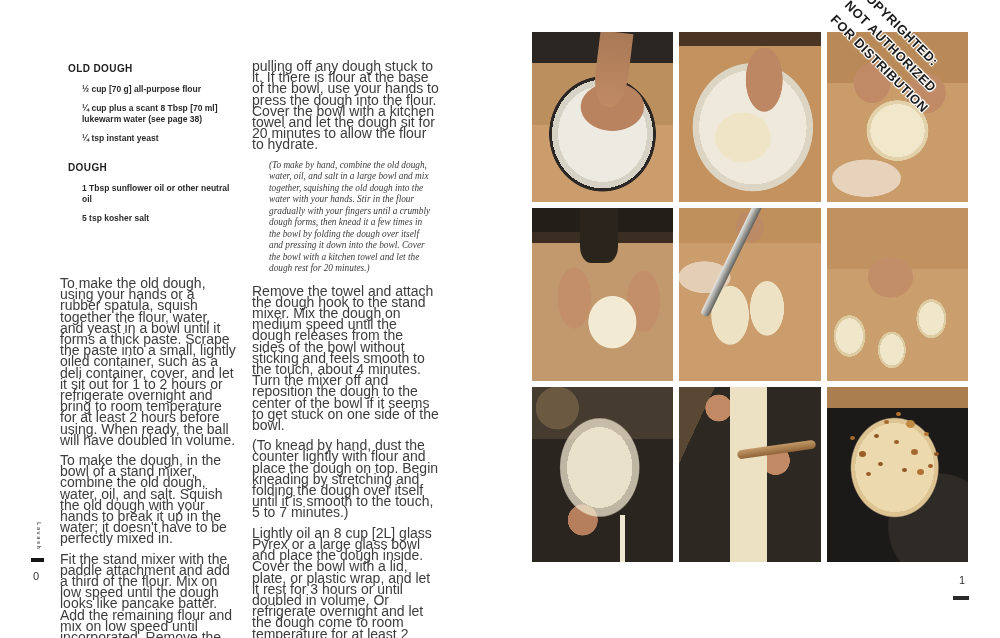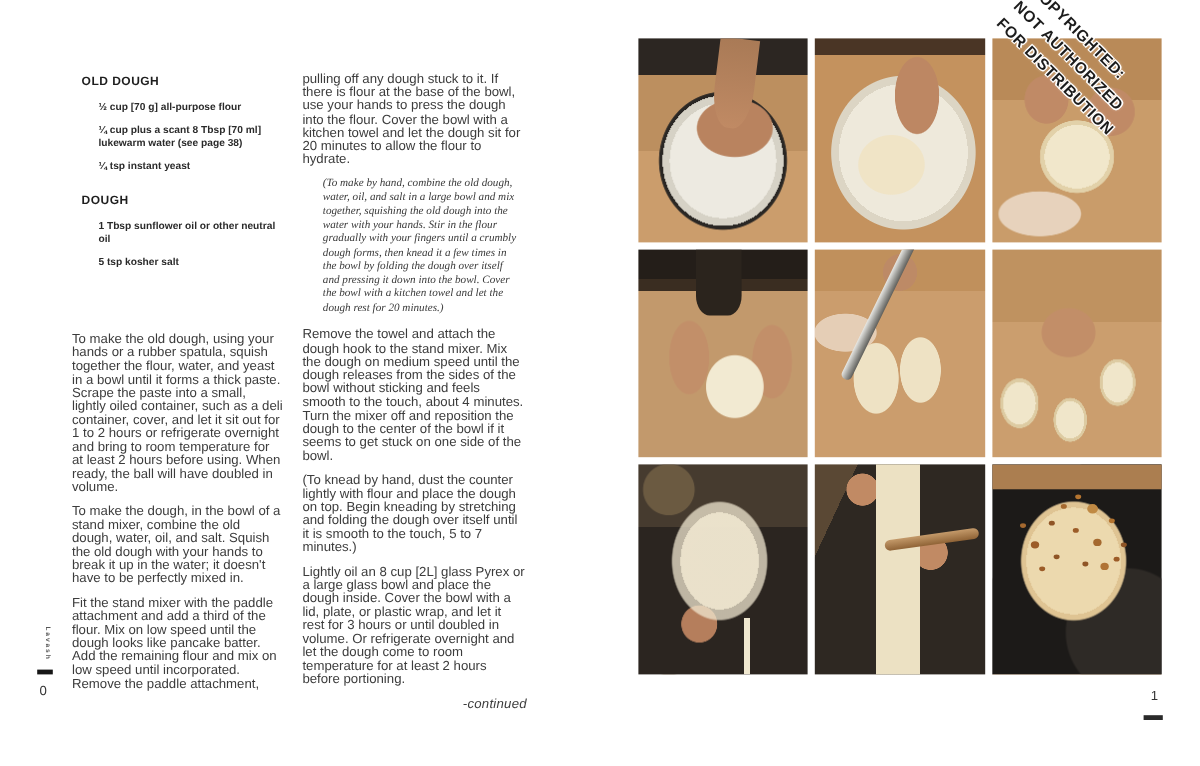--- a/index.html
+++ b/index.html
@@ -10,21 +10,21 @@
     -webkit-font-smoothing:antialiased;
   }
   
   .ingredients{position:absolute;left:68px;top:63px;width:170px;}
   .ing-heading{font-size:10px;font-weight:700;letter-spacing:.4px;color:#1e1e1e;margin:0 0 10px;}
   .ing-heading.second{margin-top:18px;}
   .ing-item{font-size:8.5px;font-weight:700;line-height:1.3;color:#2a2a2a;margin:0 0 8px 14px;}
   .bodycol{position:absolute;}
   #col1{left:60px;top:278px;width:176px;}
   #col2{left:252px;top:61px;width:187px;}
-  .bodycol p{font-size:11px;line-height:11.2px;color:#3c3c3c;margin:0 0 9px;}
+  .bodycol p{font-size:14px;line-height:11.2px;color:#3c3c3c;margin:0 0 9px;}
   .note{
     font-family:"Liberation Serif", serif;font-style:italic;
     font-size:9.3px !important;line-height:11.5px !important;color:#3a3a3a !important;
     margin:2px 8px 11px 17px !important;
   }
   .continued{
     text-align:right;color:#c75f49;font-style:italic;font-size:8.5px;
     letter-spacing:.2px;margin-top:1px;
   }
   

